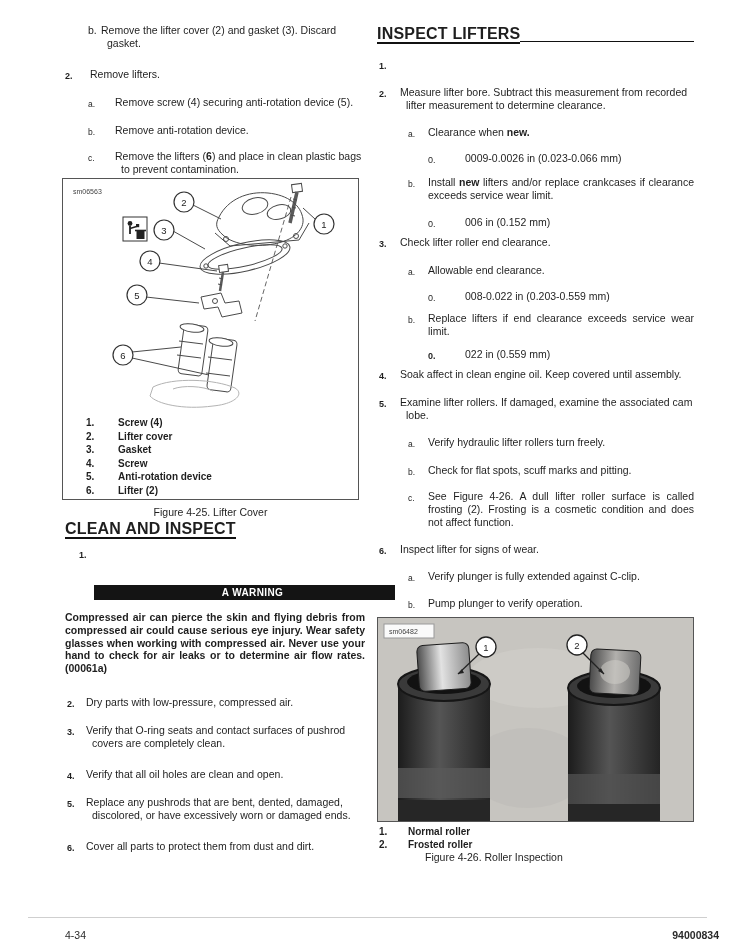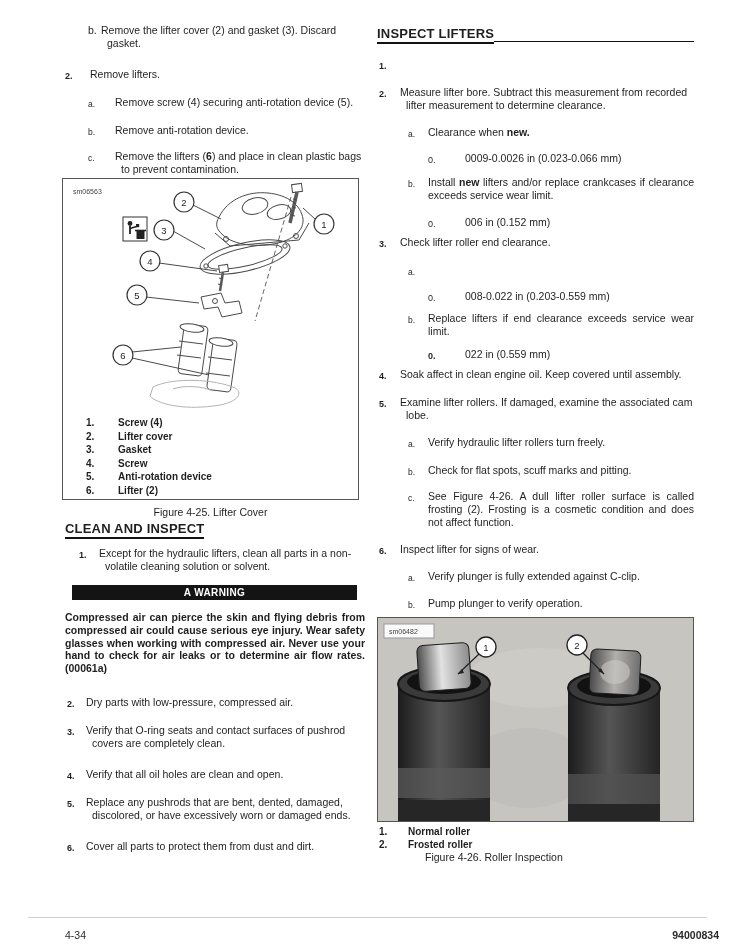--- a/index.html
+++ b/index.html
@@ -22,27 +22,27 @@
   .l-b{padding-left:23px}.l-b .m{width:13px}
   .l-step .m{width:25px}
   .l-sub{padding-left:23px}.l-sub .m{width:27px}
   .c-step1{padding-left:14px}.c-step1 .m{width:20px}
   .c-step{padding-left:2px}.c-step .m{width:19px}
   .r-step{padding-left:2px}.r-step .m{width:21px}
   .r-sub{padding-left:31px}.r-sub .m{width:20px}
   .r-val{padding-left:51px}.r-val .m{width:37px;font-size:9px;padding-top:1.5px}
   .r-val .bm{font-weight:bold}
 
-  .sec-h{position:absolute;left:0;right:0;font-weight:bold;font-size:13px;letter-spacing:.2px;line-height:15px;}
+  .sec-h{position:absolute;left:0;right:0;font-weight:bold;font-size:16px;letter-spacing:.2px;line-height:15px;}
   .sec-h .hd{display:inline-block;border-bottom:2px solid #111;padding-bottom:1px;}
   .sec-h.flexh{display:flex;}
   .sec-h .ext{flex:1 1 auto;align-self:flex-end;height:0;border-bottom:1px solid #111;margin-bottom:2px;}
 
-  .warn-bar{position:absolute;left:7px;width:285px;height:15px;background:#141414;color:#fff;
-            font-weight:bold;font-size:10px;line-height:15px;text-align:center;letter-spacing:.4px;}
+  .warn-bar{position:absolute;left:29px;width:285px;height:15px;background:#141414;color:#fff;
+            font-weight:bold;font-size:10px;line-height:15px;text-align:center;letter-spacing:.4px;padding-left:16px;}
   .warn-text{position:absolute;left:0;right:0;font-weight:bold;text-align:justify;line-height:12.8px;}
 
   .figbox{position:absolute;border:1px solid #555;background:#fff;box-sizing:border-box;}
   #fig25{left:-3px;top:154px;width:297px;height:322px;}
   #fig25 svg{display:block;}
   .leg{display:flex;font-weight:bold;font-size:10px;line-height:13.5px;padding-left:23px;}
   .leg .m{width:32px;}
   .figcap{position:absolute;font-weight:normal;font-size:10.5px;}
   #fig25-cap{top:482px;left:-3px;width:297px;text-align:center;}
 
@@ -206,21 +206,20 @@
       </div>
     </div>
     <div class="figcap" id="fig25-cap">Figure 4-25. Lifter Cover</div>
 
     <div class="sec-h" style="top:497px">
       <span class="hd">CLEAN AND INSPECT</span>
     </div>
 
     <div class="li c-step1 hang" style="top:523px">
       <span class="m num">1.</span>
-      <span class="t">Except for the hydraulic lifters, clean all parts in a non-volatile cleaning solution or solvent.</span>
     </div>
 
     <div class="warn-bar" style="top:561px">A WARNING</div>
     <div class="warn-text" style="top:587px">Compressed air can pierce the skin and flying debris from compressed air could cause serious eye injury. Wear safety glasses when working with compressed air. Never use your hand to check for air leaks or to determine air flow rates. (00061a)</div>
 
     <div class="li c-step" style="top:672px">
       <span class="m num">2.</span>
       <span class="t">Dry parts with low-pressure, compressed air.</span>
     </div>
     <div class="li c-step hang" style="top:700px">
@@ -272,20 +271,21 @@
       <span class="m">0.</span>
       <span class="t">006 in (0.152 mm)</span>
     </div>
 
     <div class="li r-step" style="top:212px">
       <span class="m num">3.</span>
       <span class="t">Check lifter roller end clearance.</span>
     </div>
     <div class="li r-sub" style="top:240px">
       <span class="m alpha">a.</span>
+      <span class="t">Allowable end clearance.</span>
     </div>
     <div class="li r-val" style="top:266px">
       <span class="m">0.</span>
       <span class="t">008-0.022 in (0.203-0.559 mm)</span>
     </div>
     <div class="li r-sub just" style="top:288px">
       <span class="m alpha">b.</span>
       <span class="t">Replace lifters if end clearance exceeds service wear limit.</span>
     </div>
     <div class="li r-val" style="top:324px">

